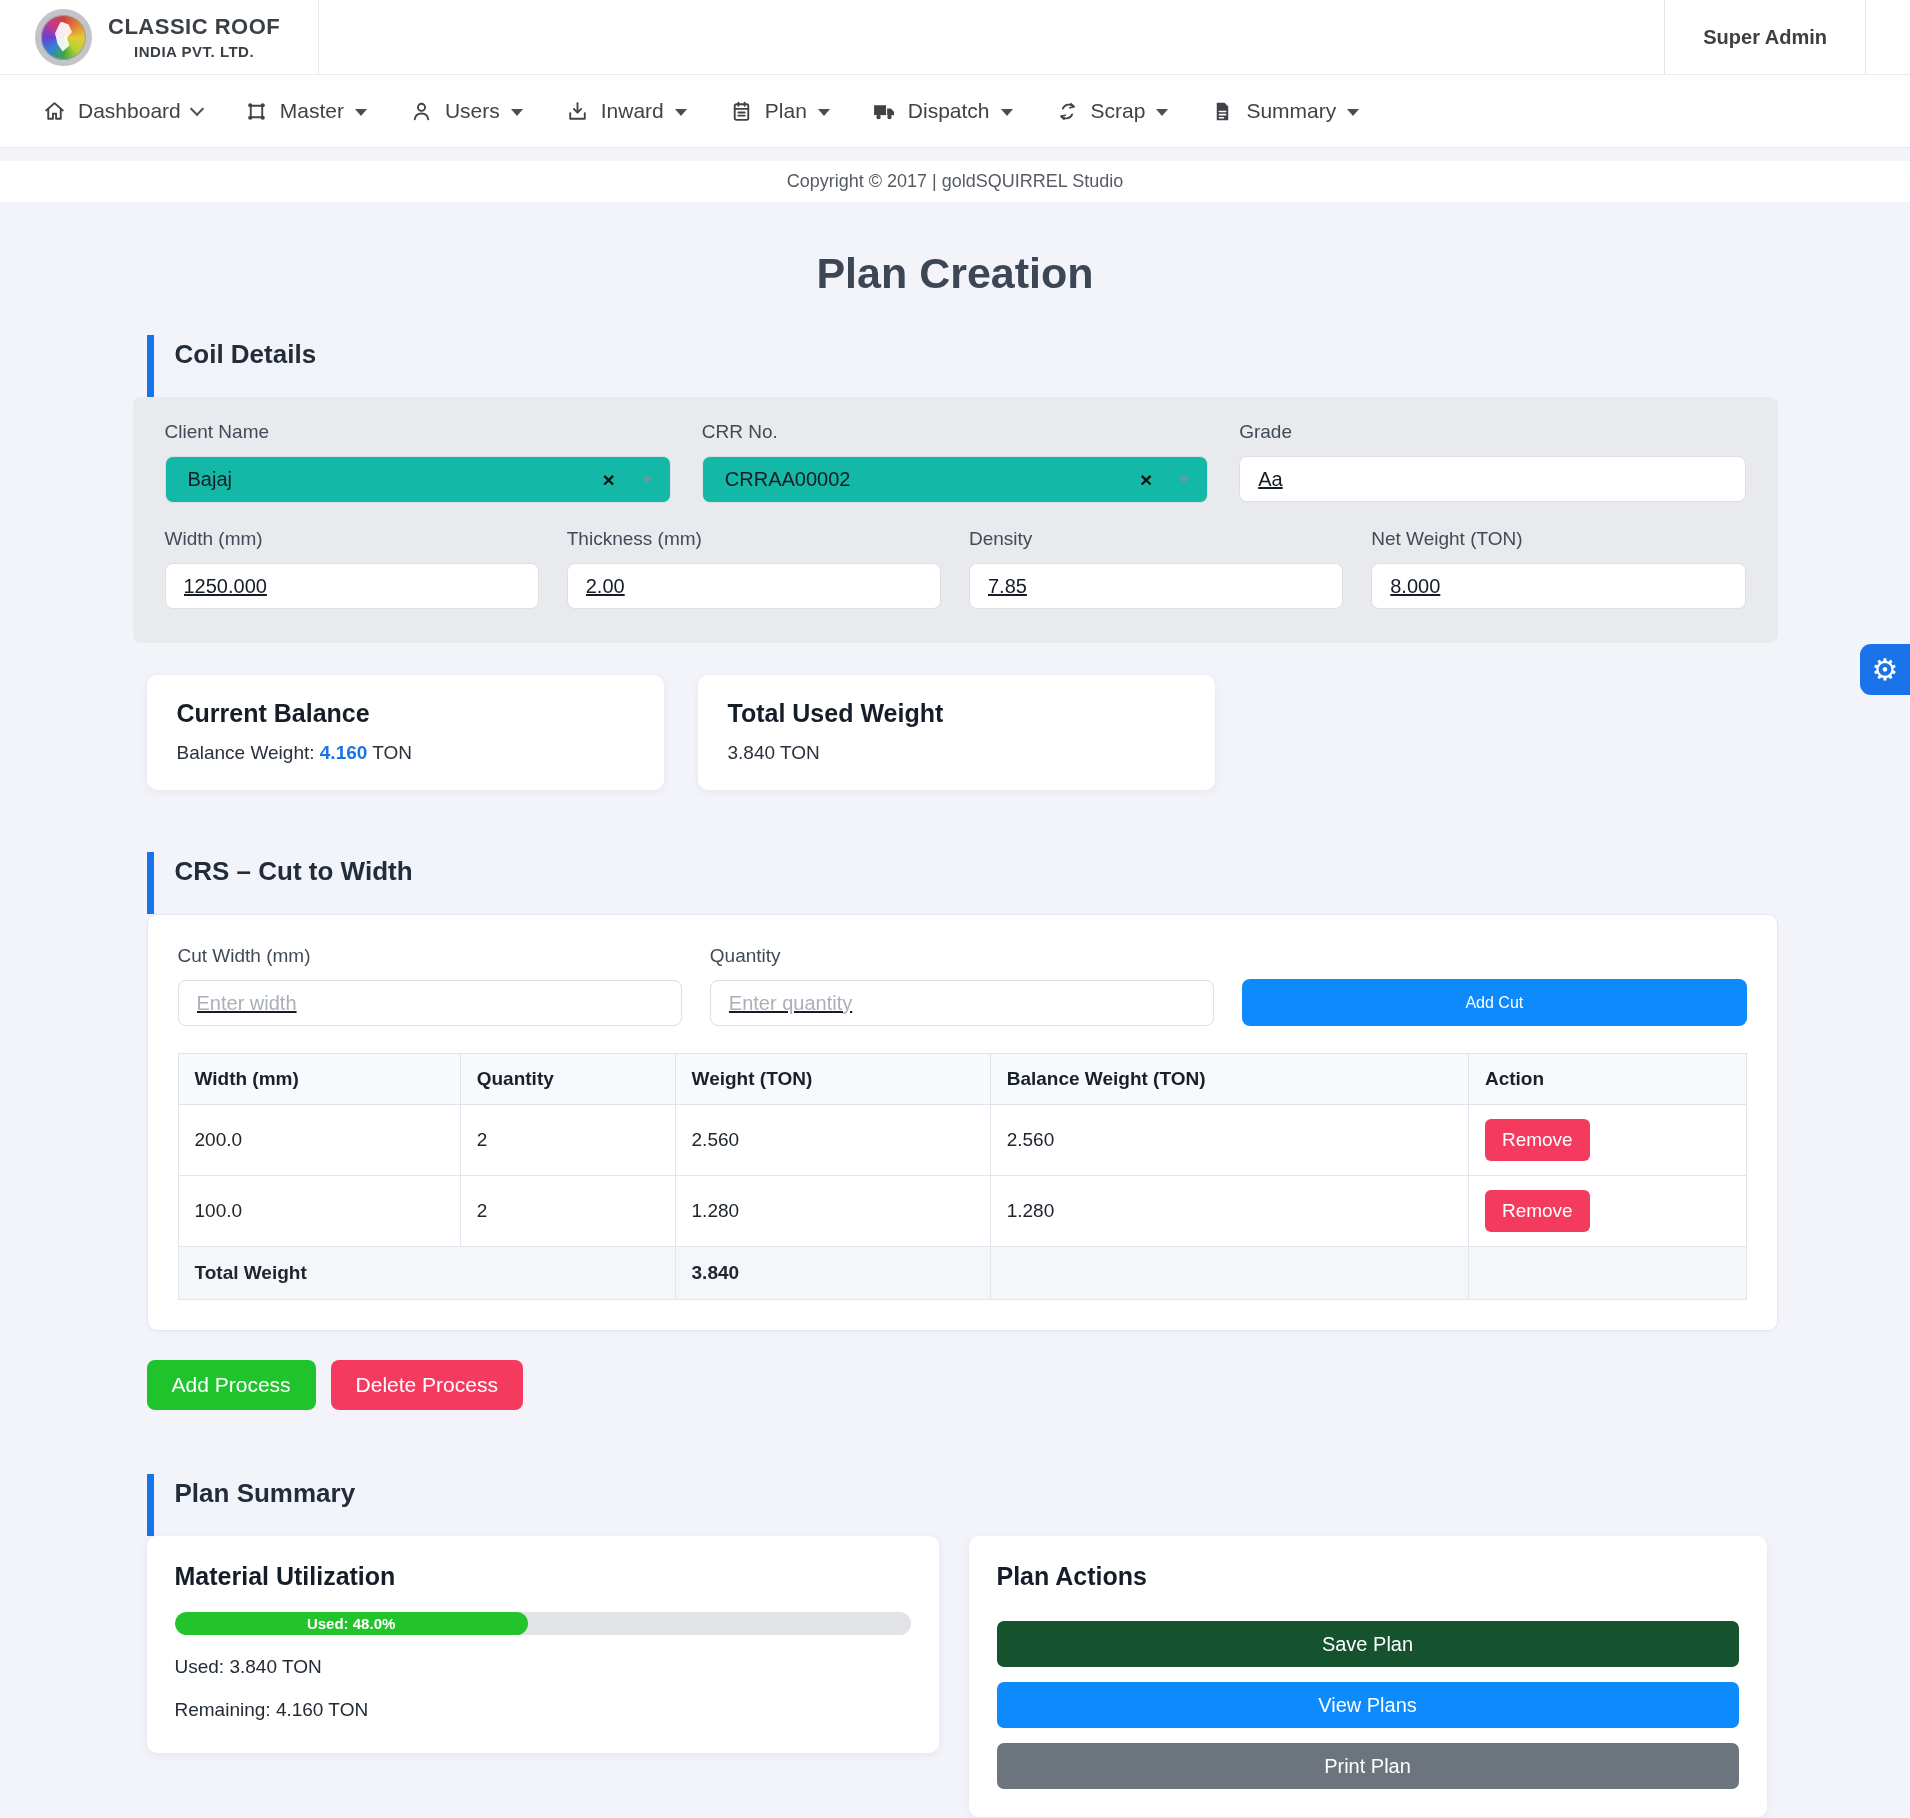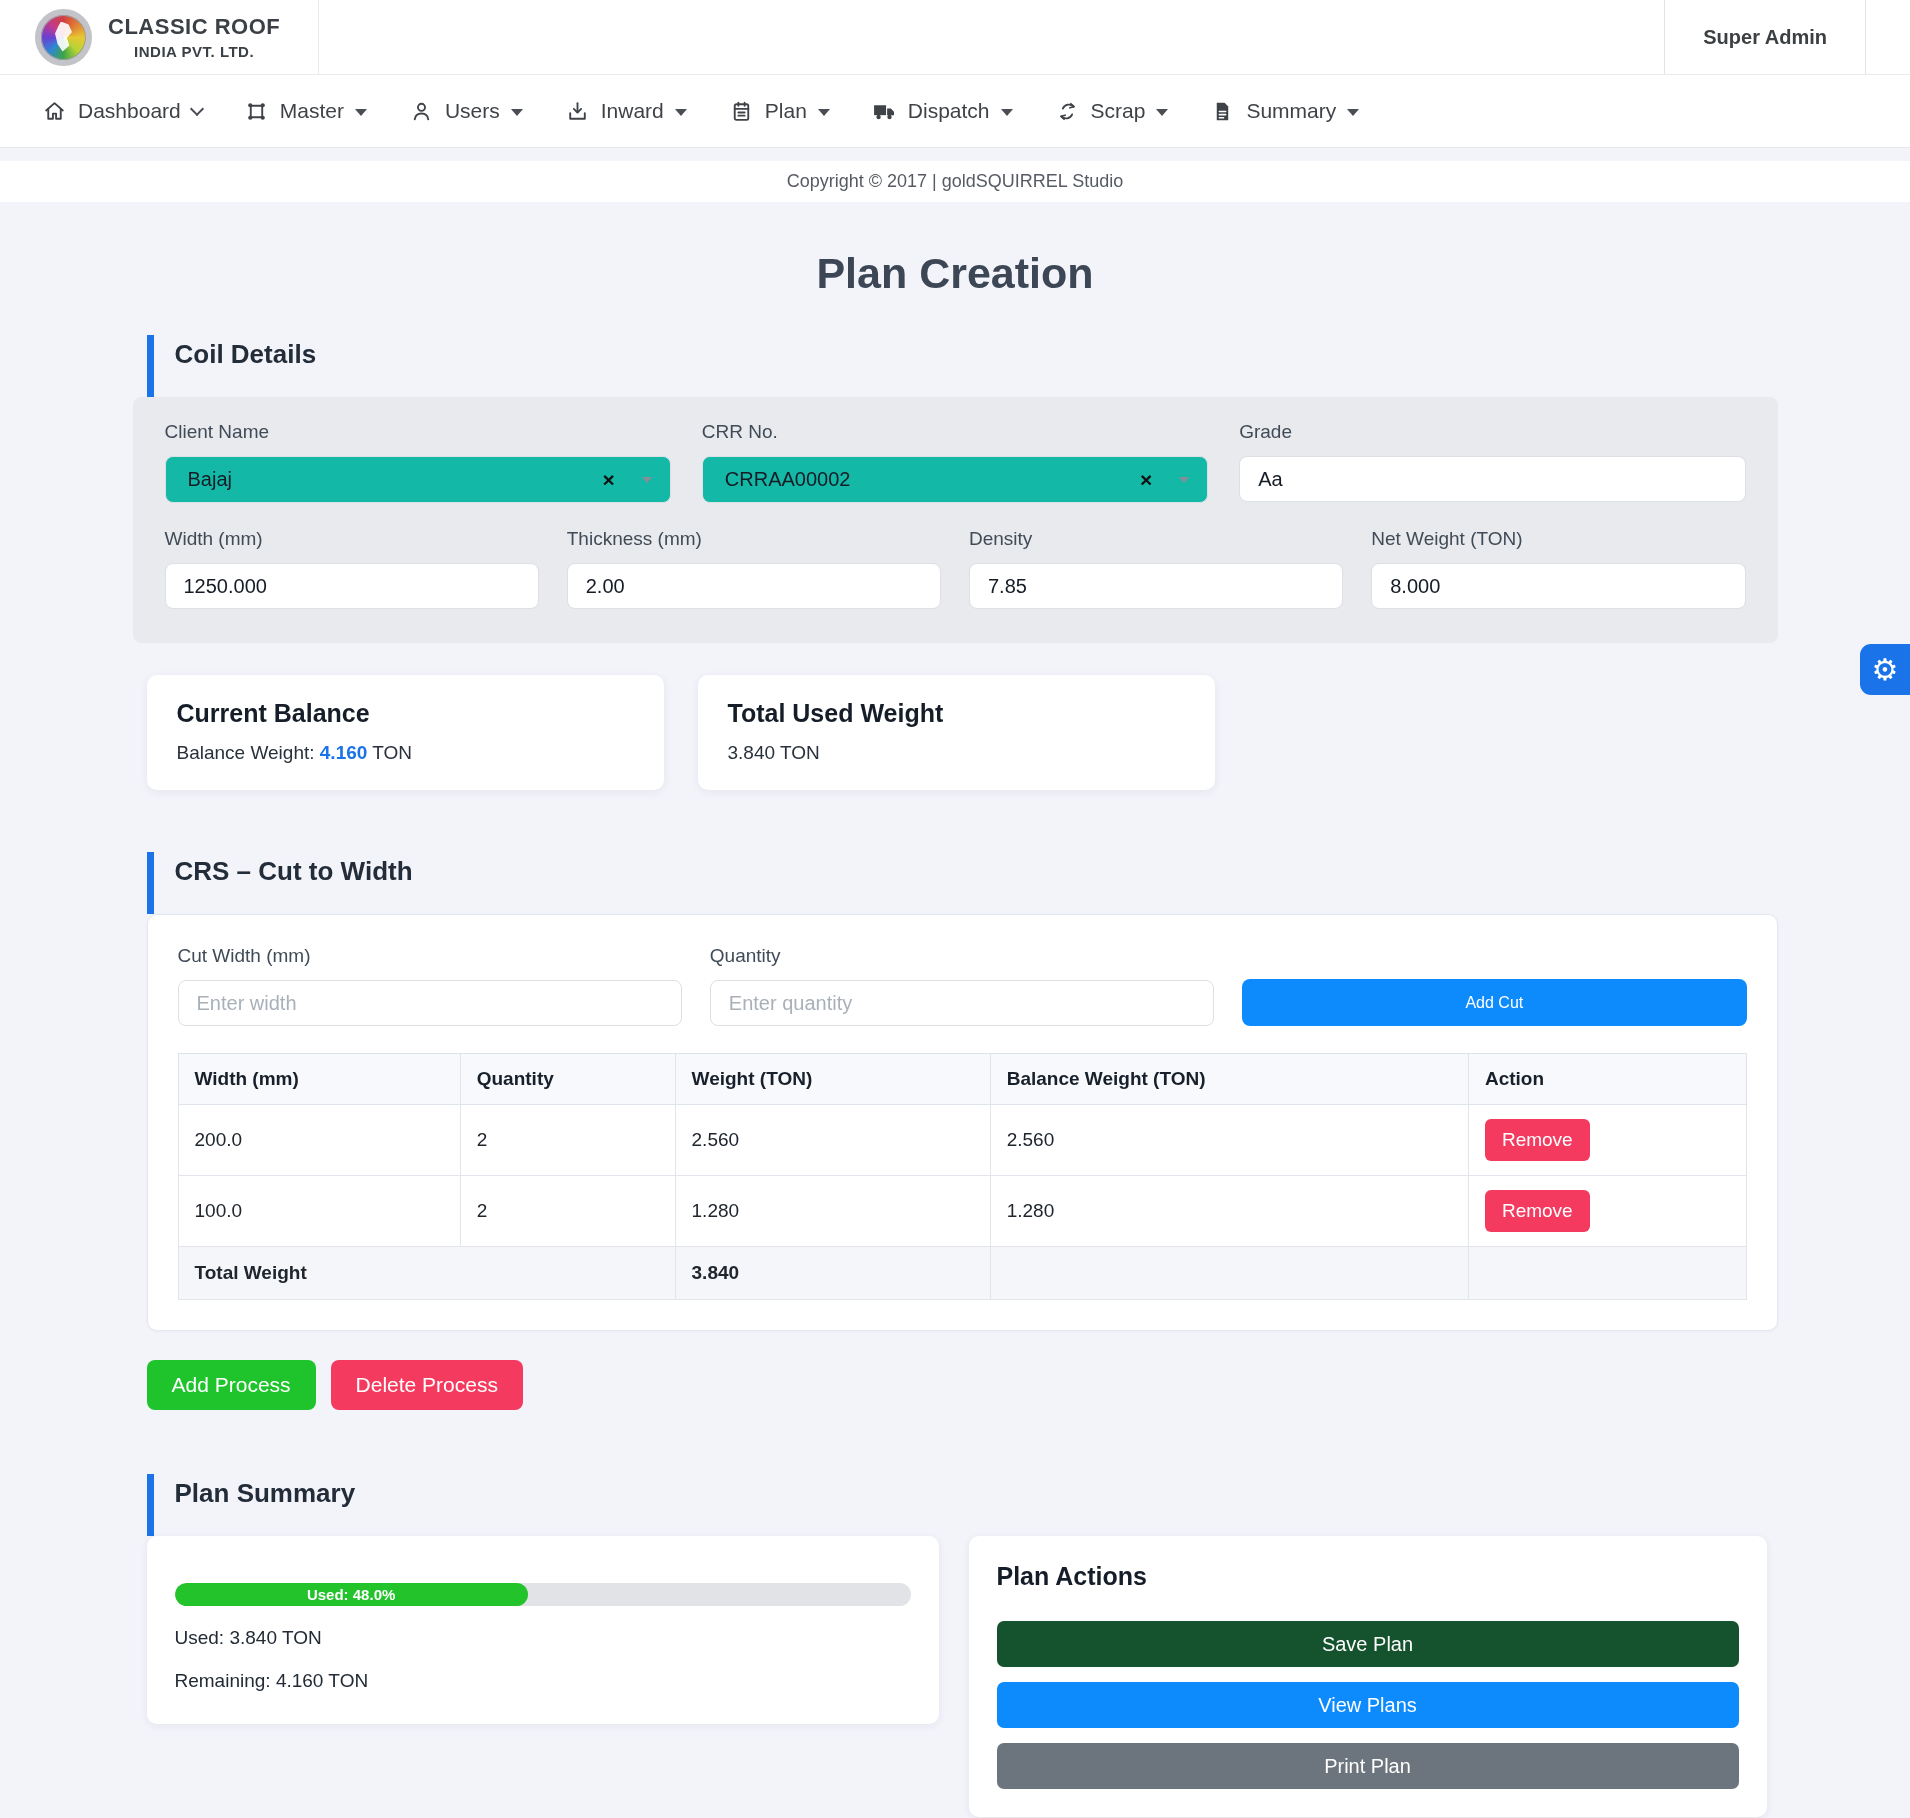--- a/index.html
+++ b/index.html
@@ -79,21 +79,21 @@
     height: 47px; background: #14b8a6; border: 1px solid #dcdfe4; border-radius: 8px;
     display: flex; align-items: center; padding: 0 18px 0 22px; font-size: 20px; color: #151c26; cursor: pointer;
   }
   .combo .clear { margin-left: auto; font-size: 21px; font-weight: 700; color: #111; line-height: 1; cursor: pointer; }
   .sel-caret {
     width: 0; height: 0; margin-left: 27px;
     border-left: 5px solid transparent; border-right: 5px solid transparent; border-top: 6px solid #878e97;
   }
   .txt-input {
     width: 100%; height: 46px; background: #fff; border: 1px solid #dcdfe4; border-radius: 8px;
-    padding: 0 18px; font-size: 20px; color: #151c26; font-family: inherit;
+    padding: 0 18px; font-size: 20px; color: #151c26; font-family: inherit; text-decoration: underline;
   }
   .txt-input::placeholder { color: #aab0b8; }
   
   .cards-row { display: flex; gap: 34px; margin: 32px 0 0 14px; }
   .card {
     background: #fff; border-radius: 10px; box-shadow: 0 2px 8px rgba(40,45,80,.07);
   }
   .info-card { width: 517px; padding: 24px 30px 26px; }
   .info-card h3 { font-size: 25px; font-weight: 700; color: #151d29; margin-bottom: 14px; }
   .info-card .body { font-size: 19px; color: #29313c; }
@@ -371,20 +371,21 @@
     <button class="btn add-process-btn">Add Process</button>
     <button class="btn del-process-btn">Delete Process</button>
   </div>
 
   <section class="summary-section">
     <div class="section-head">
       <h2>Plan Summary</h2>
     </div>
     <div class="summary-row">
       <div class="card material-card">
+        <h3>Material Utilization</h3>
         <div class="progress-track">
           <div class="progress-fill" style="width: 48%;">
             <span>Used: 48.0%</span>
           </div>
         </div>
         <div class="stat">Used: 3.840 TON</div>
         <div class="stat">Remaining: 4.160 TON</div>
       </div>
       <div class="card actions-card">
         <h3>Plan Actions</h3>

